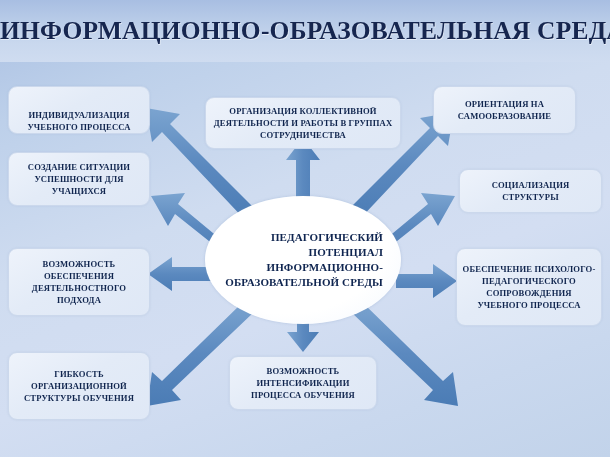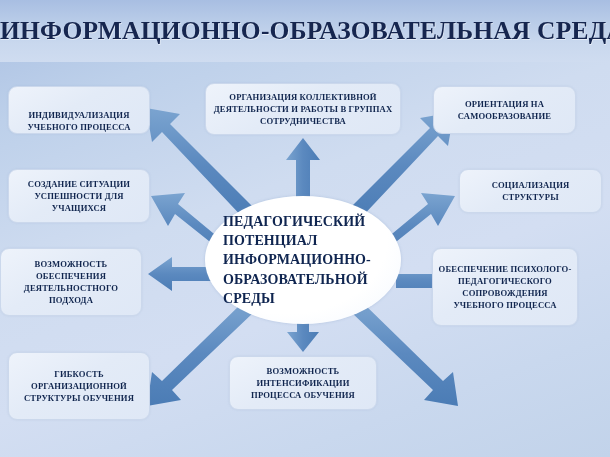--- a/index.html
+++ b/index.html
@@ -61,24 +61,24 @@
     border-radius: 50%;
     background: radial-gradient(ellipse at 42% 34%, #ffffff 0%, #ffffff 62%, #f7fafe 85%, #eef4fc 100%);
     box-shadow: 0 0 3px rgba(120,150,190,0.35);
     display: flex;
     align-items: center;
     justify-content: center;
     z-index: 5;
   }
   #center-text {
     width: 160px;
-    text-align: left;
+    text-align: right;
     font-family: "Liberation Serif", "DejaVu Serif", serif;
     font-weight: bold;
-    font-size: 14px;
+    font-size: 11px;
     line-height: 1.38;
     color: #0f2550;
     letter-spacing: 0.1px;
   }
   
   .node-box {
     position: absolute;
     box-sizing: border-box;
     border-radius: 9px;
     background: linear-gradient(150deg, #eef3fb 0%, #e3ebf7 45%, #dfe8f6 100%);
@@ -94,26 +94,26 @@
     font-family: "Liberation Serif", "DejaVu Serif", serif;
     font-weight: bold;
     font-size: 8.6px;
     line-height: 1.42;
     color: #10254e;
     letter-spacing: 0.15px;
     padding: 0 5px;
   }
   
   #box-individualization { left: 8px;   top: 86px;  width: 142px; height: 48px; align-items: flex-end; }
-  #box-collective        { left: 205px; top: 83px;  width: 196px; height: 52px; align-items: center; }
+  #box-collective        { left: 205px; top: 97px;  width: 196px; height: 52px; align-items: center; }
   #box-selfeducation     { left: 433px; top: 86px;  width: 143px; height: 48px; }
-  #box-success           { left: 8px;   top: 169px; width: 142px; height: 54px; }
+  #box-success           { left: 8px;   top: 152px; width: 142px; height: 54px; }
   #box-socialization     { left: 459px; top: 169px; width: 143px; height: 44px; }
-  #box-activity          { left: 0;   top: 248px; width: 142px; height: 68px; }
-  #box-psychological     { left: 432px; top: 248px; width: 146px; height: 78px; justify-content: center; }
+  #box-activity          { left: 8px;   top: 248px; width: 142px; height: 68px; }
+  #box-psychological     { left: 456px; top: 248px; width: 146px; height: 78px; justify-content: center; }
   #box-flexibility       { left: 8px;   top: 352px; width: 142px; height: 68px; }
   #box-intensification   { left: 229px; top: 356px; width: 148px; height: 54px; }
   #box-multilevel        { left: 456px; top: 352px; width: 146px; height: 72px; }
 </style>
 </head>
 <body>
 
 <div id="canvas">
 
   <div id="title-band"></div>

